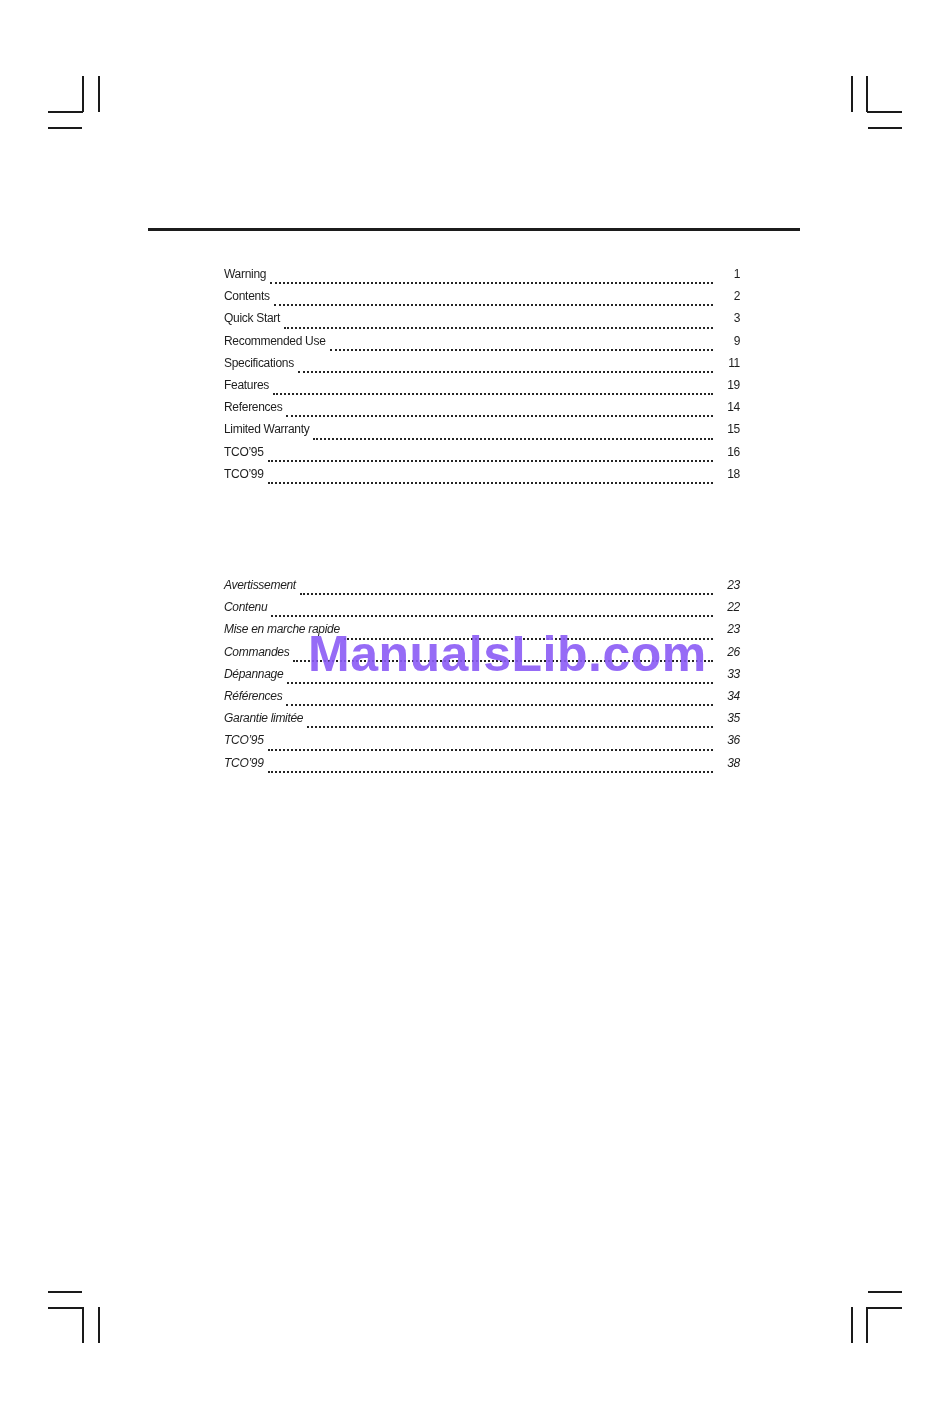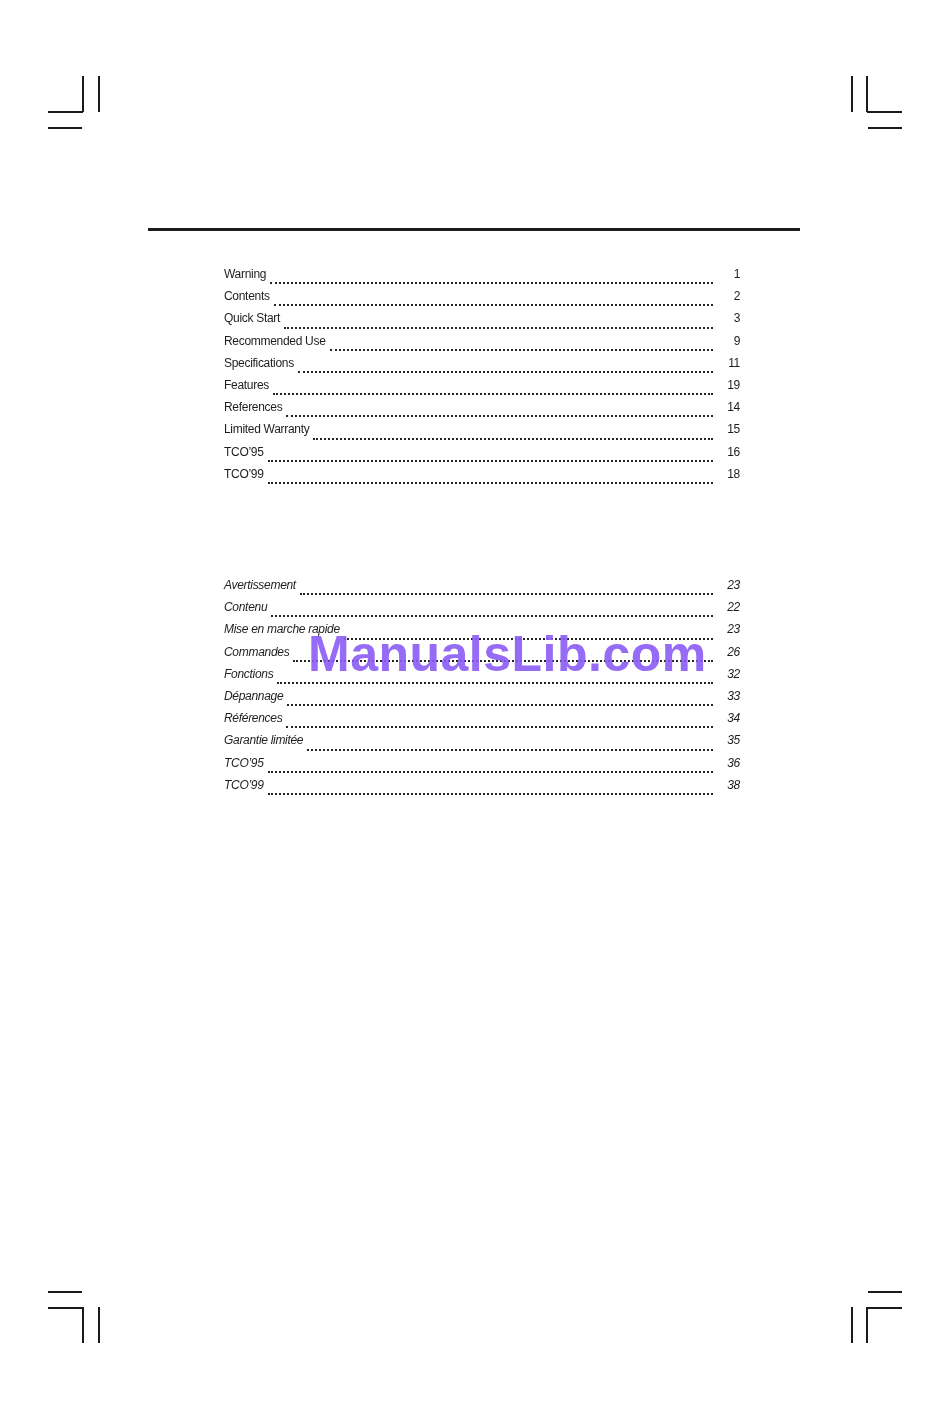--- a/index.html
+++ b/index.html
@@ -179,25 +179,20 @@
         <span class="toc-label">Mise en marche rapide</span>
         <span class="toc-leader"></span>
         <span class="toc-page">23</span>
       </div>
       <div class="toc-row">
         <span class="toc-label">Commandes</span>
         <span class="toc-leader"></span>
         <span class="toc-page">26</span>
       </div>
       <div class="toc-row">
-        <span class="toc-label">Fonctions</span>
-        <span class="toc-leader"></span>
-        <span class="toc-page">32</span>
-      </div>
-      <div class="toc-row">
         <span class="toc-label">Dépannage</span>
         <span class="toc-leader"></span>
         <span class="toc-page">33</span>
       </div>
       <div class="toc-row">
         <span class="toc-label">Références</span>
         <span class="toc-leader"></span>
         <span class="toc-page">34</span>
       </div>
       <div class="toc-row">

